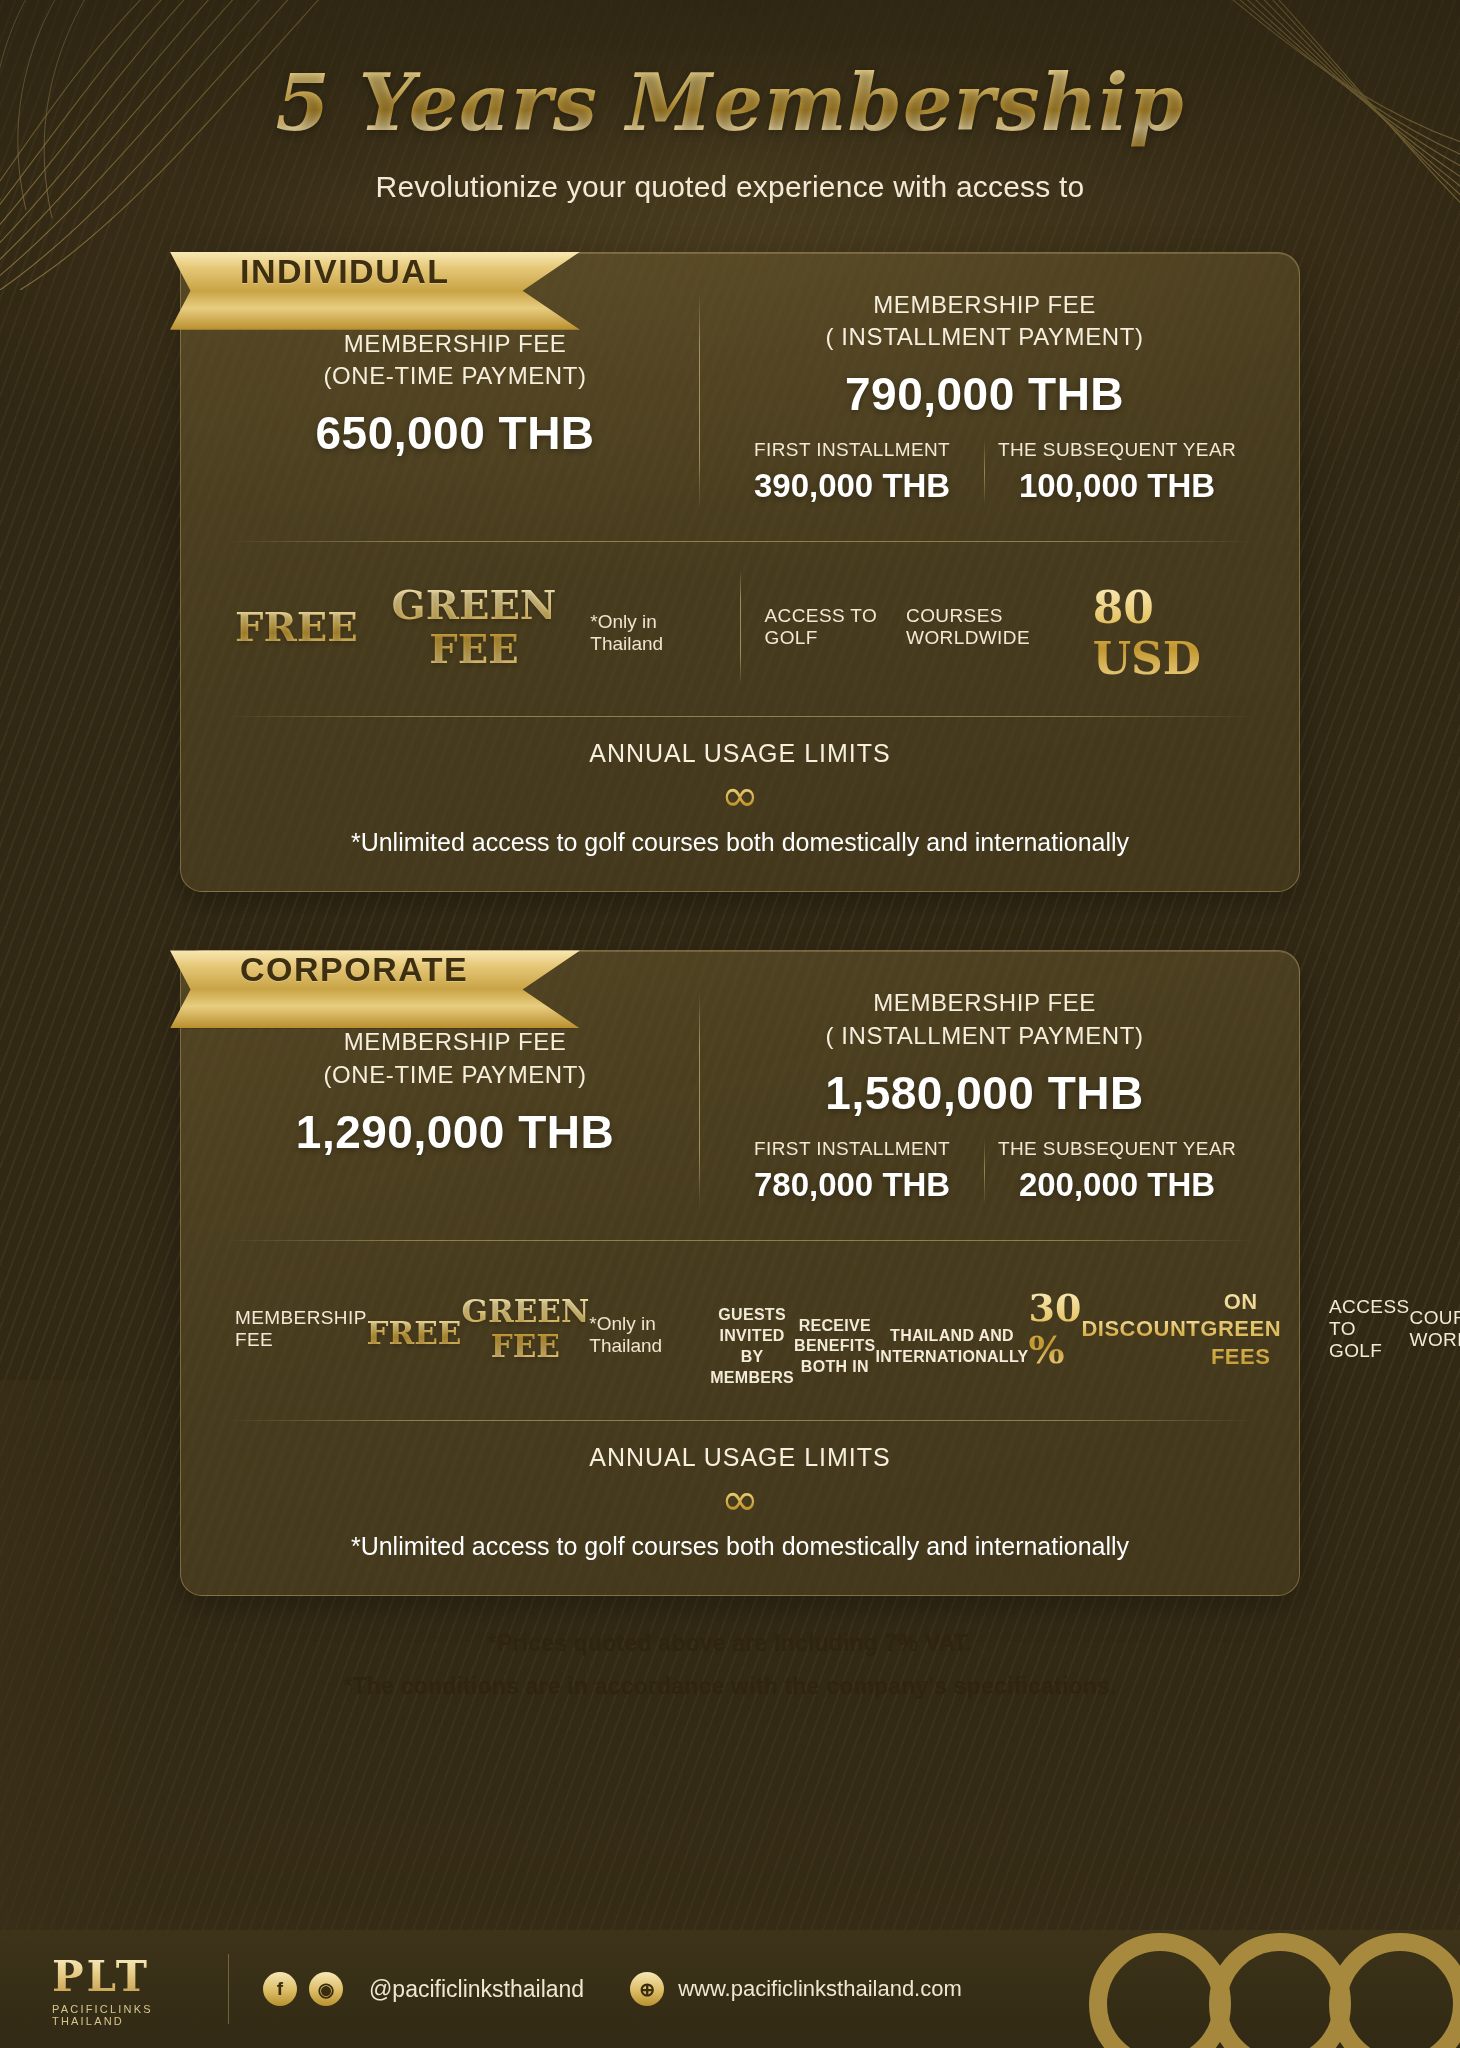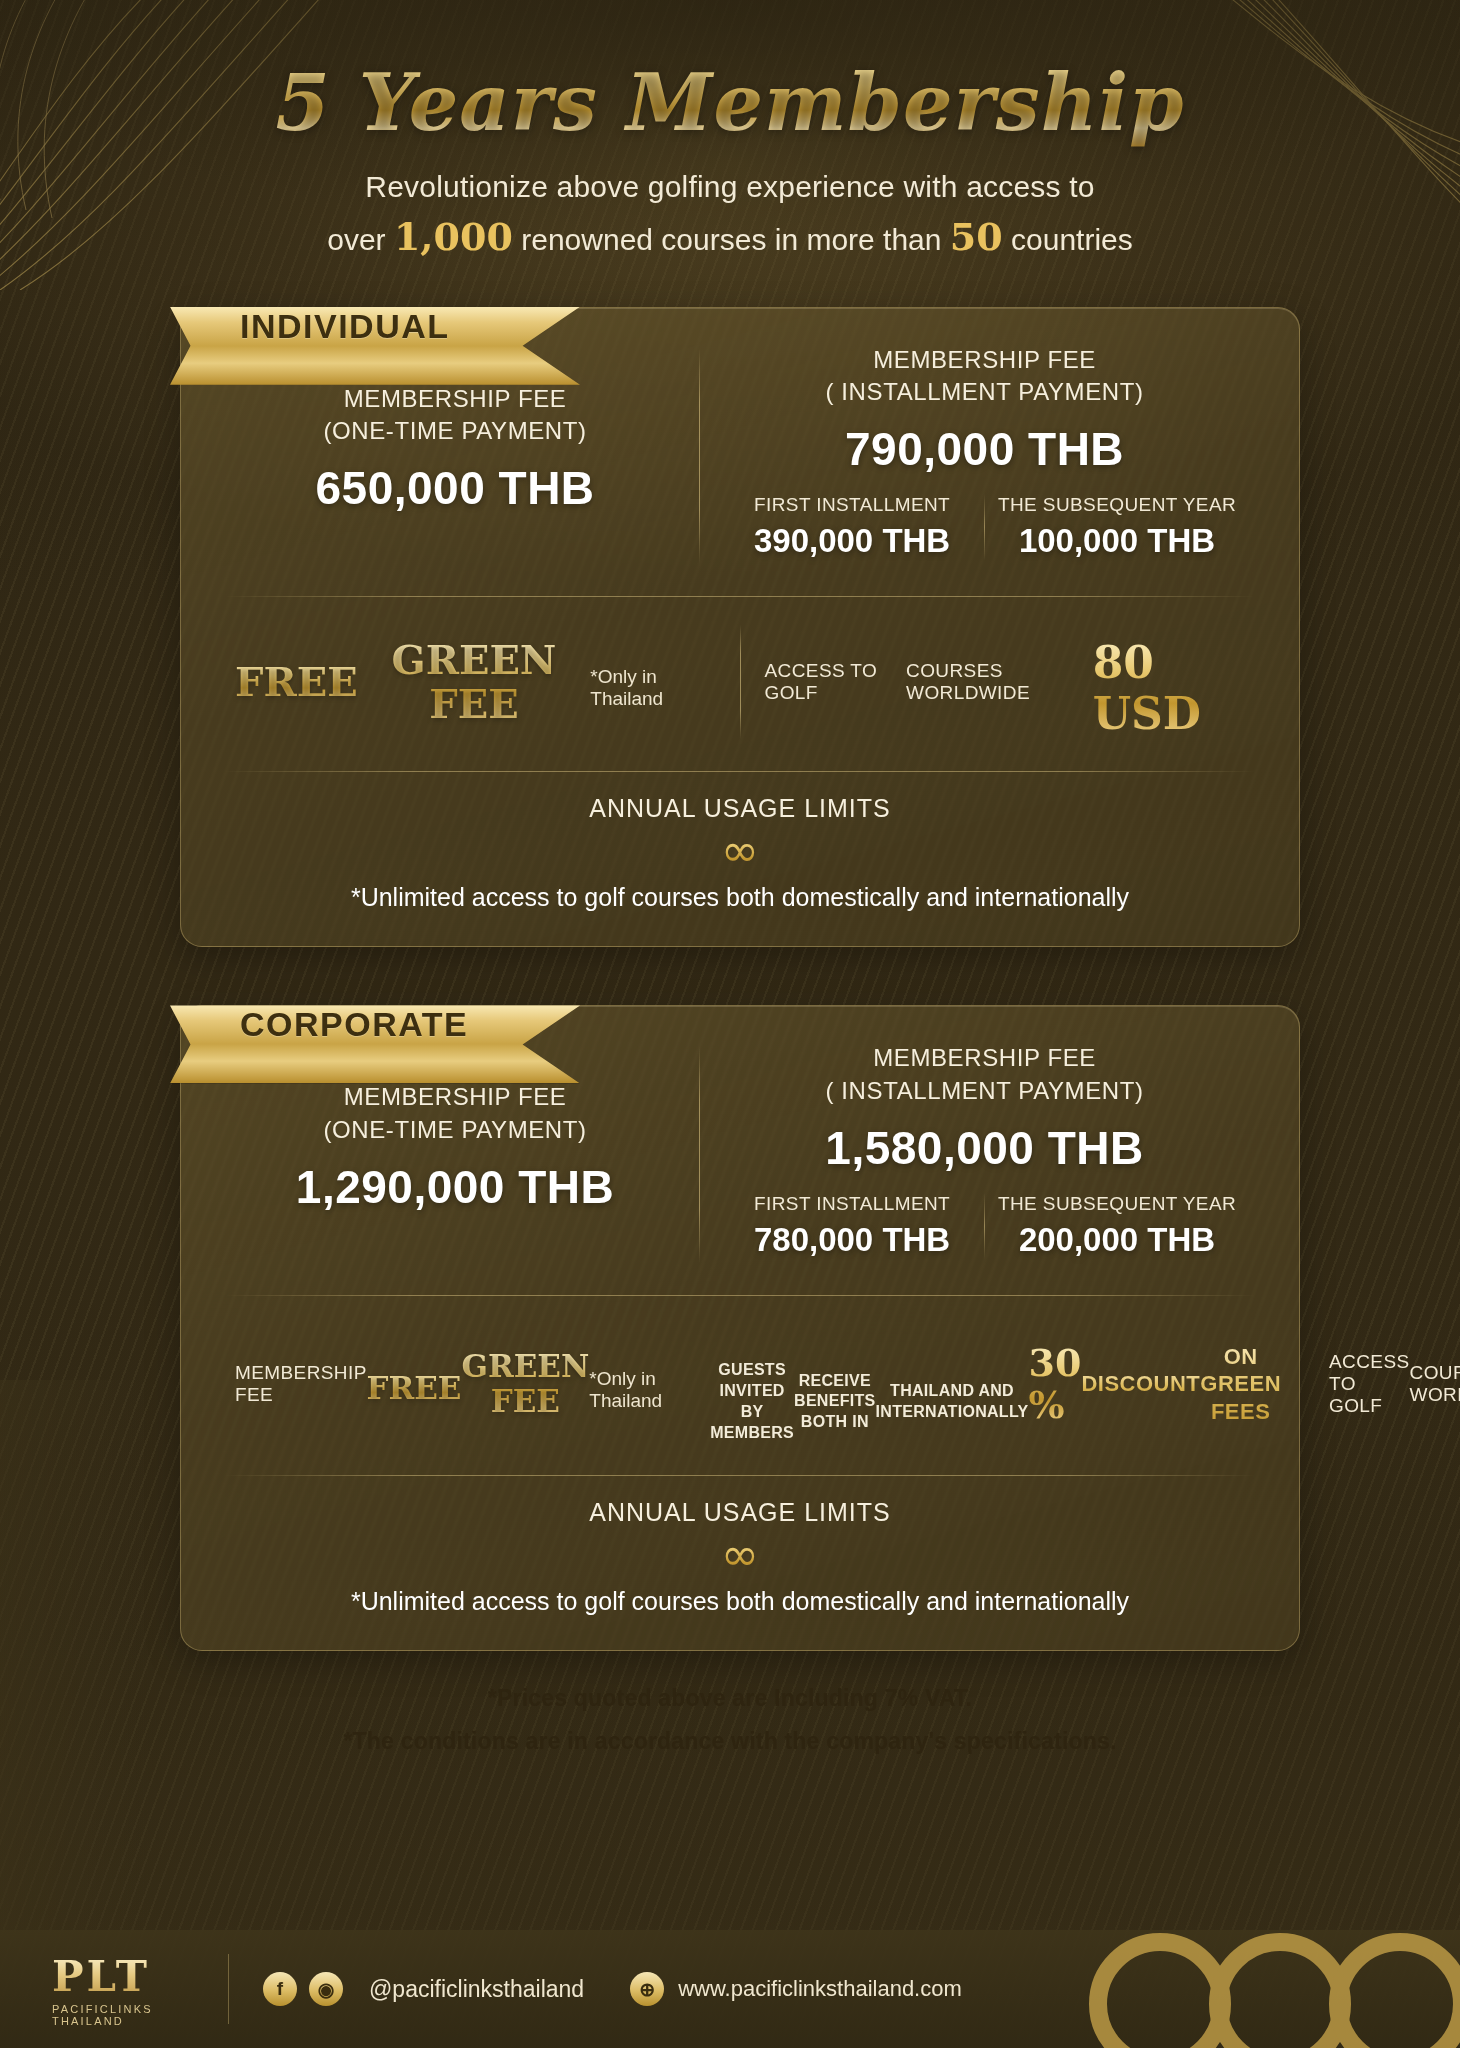--- a/index.html
+++ b/index.html
@@ -259,28 +259,21 @@
       <path d="M560,210 C422,170 336,86 226,-8"></path>
       <path d="M560,192 C412,160 322,78 212,-12"></path>
     </g>
   </svg>
 
   <div class="darkveil"></div>
   <div class="side-fade-left"></div>
 
   <header>
     <div class="title">5 Years Membership</div>
-    <div class="subtitle">Revolutionize above golfing experience with access to</div>
-    <div class="subtitle2">
-      <span>over</span>
-      <span class="gold-num">1,000</span>
-      <span>renowned courses in more than</span>
-      <span class="gold-num">50</span>
-      <span>countries</span>
-    </div>
+    <div class="subtitle">Revolutionize your quoted experience with access to</div>
   </header>
 
   <section class="tier tier-individual">
     <div class="ribbon">
       <span class="ribbon-label">INDIVIDUAL</span>
     </div>
 
     <div class="card">
       <div class="fee-row">
         <div class="fee-left">

